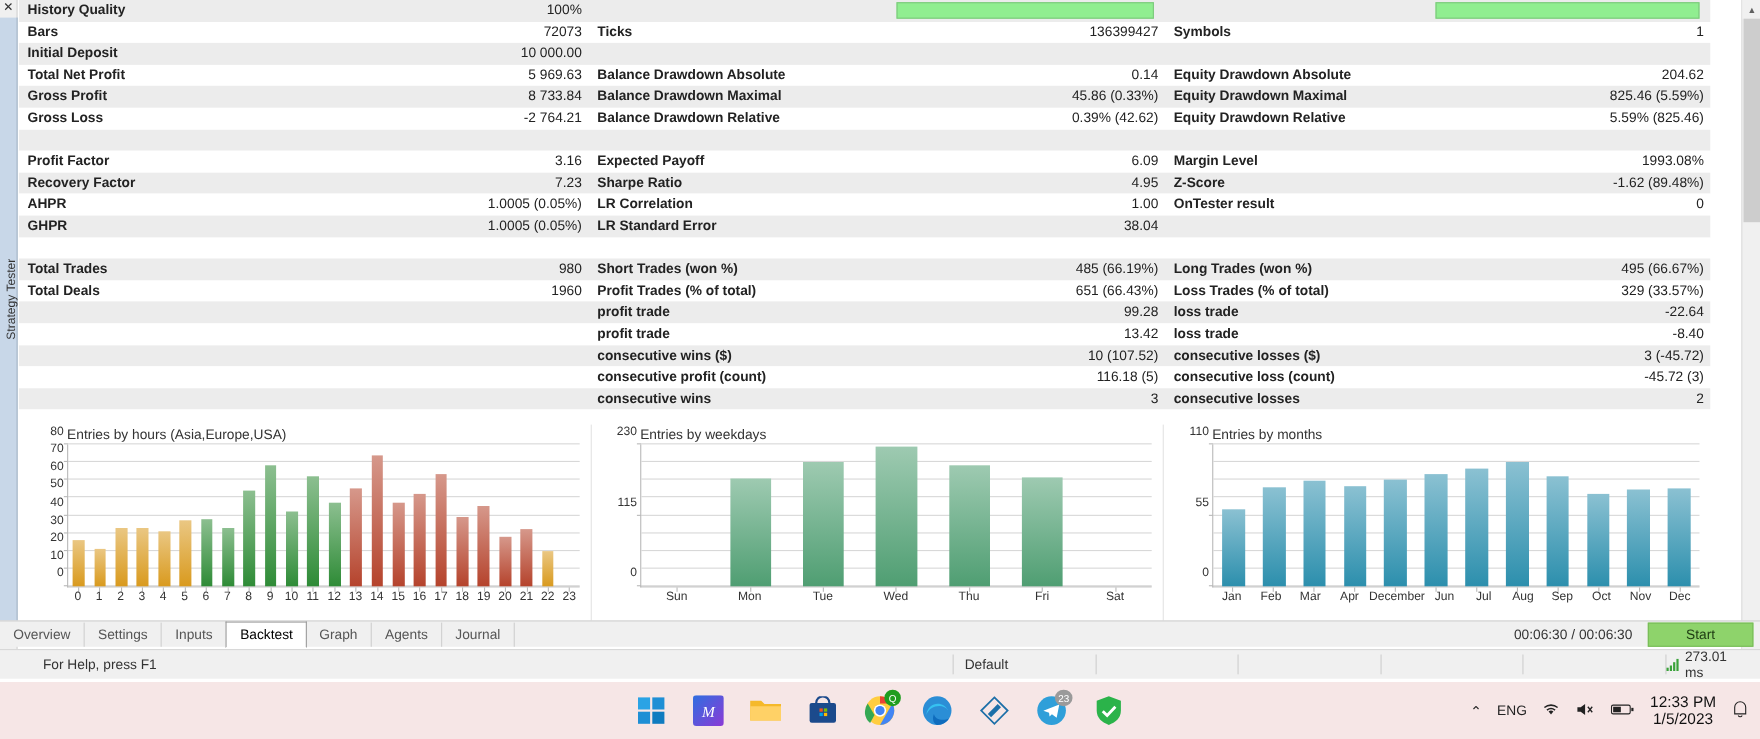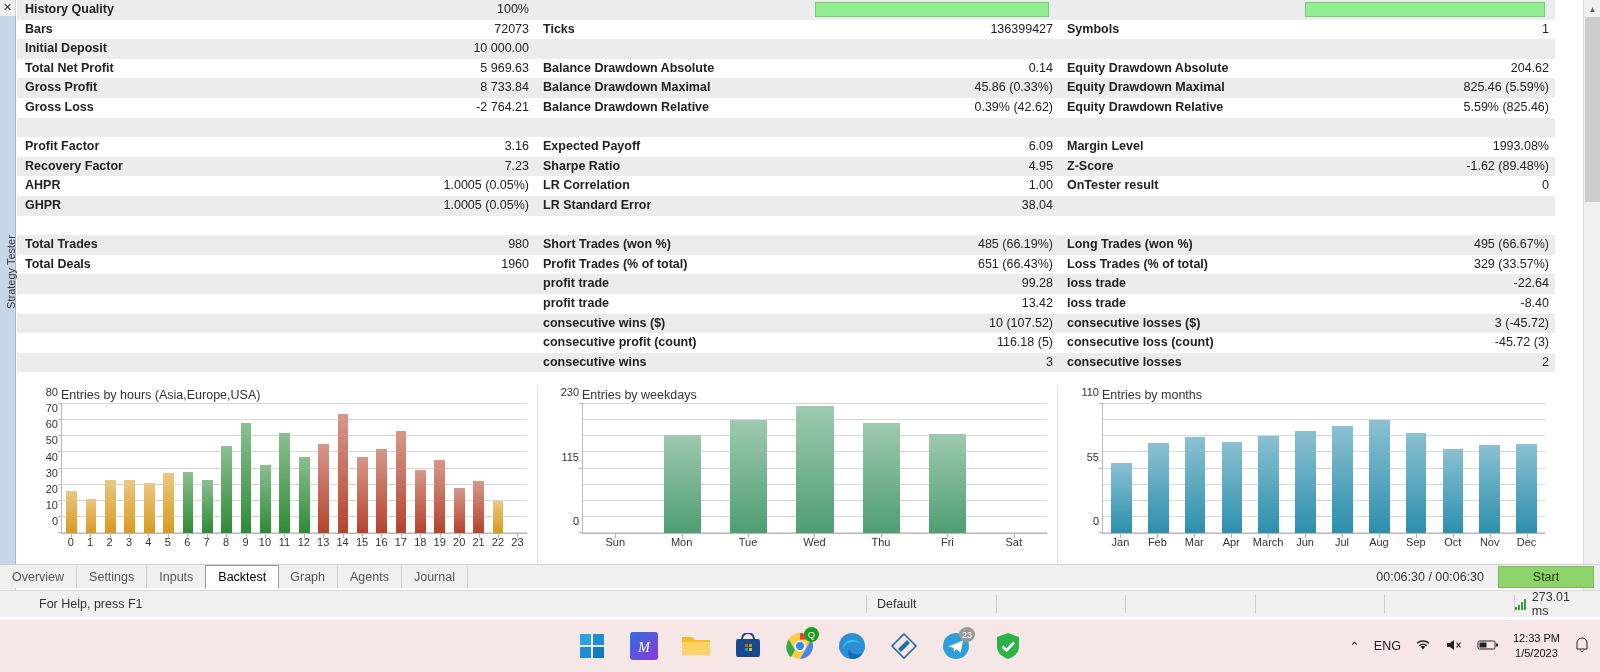--- a/index.html
+++ b/index.html
@@ -162,21 +162,21 @@
   .taskbar {
     position:absolute; left:0; top:620px; width:1600px; height:52px;
     background:#f6e6e6; display:flex; align-items:center;
   }
   .tb-icons { position:absolute; left:50%; transform:translateX(-50%);
     display:flex; align-items:center; gap:22px; }
   .ticon { width:30px; height:30px; position:relative; cursor:pointer;
     display:flex; align-items:center; justify-content:center; }
   .tray { position:absolute; right:10px; display:flex; align-items:center; gap:14px; }
   .tray-item { font-size:12.5px; color:#222; cursor:pointer; }
-  .clock { text-align:center; line-height:15px; font-size:11px; color:#111; cursor:pointer;}
+  .clock { text-align:center; line-height:15px; font-size:14px; color:#111; cursor:pointer;}
   .badge {
     position:absolute; right:-4px; top:-4px; min-width:15px; height:15px;
     border-radius:50%; background:#9a9a9a; color:#fff; font-size:9px;
     display:flex; align-items:center; justify-content:center; padding:0 3px;
   }
   .badge.green { background:#1f9d1f; }
 </style>
 </head>
 <body>
 
@@ -741,21 +741,21 @@
           <div class="xtk"></div>
           <div class="xtk"></div>
           <div class="xtk"></div>
           <div class="xtk"></div>
         </div>
         <div class="xlabels">
           <div class="xlab">Jan</div>
           <div class="xlab">Feb</div>
           <div class="xlab">Mar</div>
           <div class="xlab">Apr</div>
-          <div class="xlab">March</div>
+          <div class="xlab">December</div>
           <div class="xlab">Jun</div>
           <div class="xlab">Jul</div>
           <div class="xlab">Aug</div>
           <div class="xlab">Sep</div>
           <div class="xlab">Oct</div>
           <div class="xlab">Nov</div>
           <div class="xlab">Dec</div>
         </div>
       </div>
     </div>

